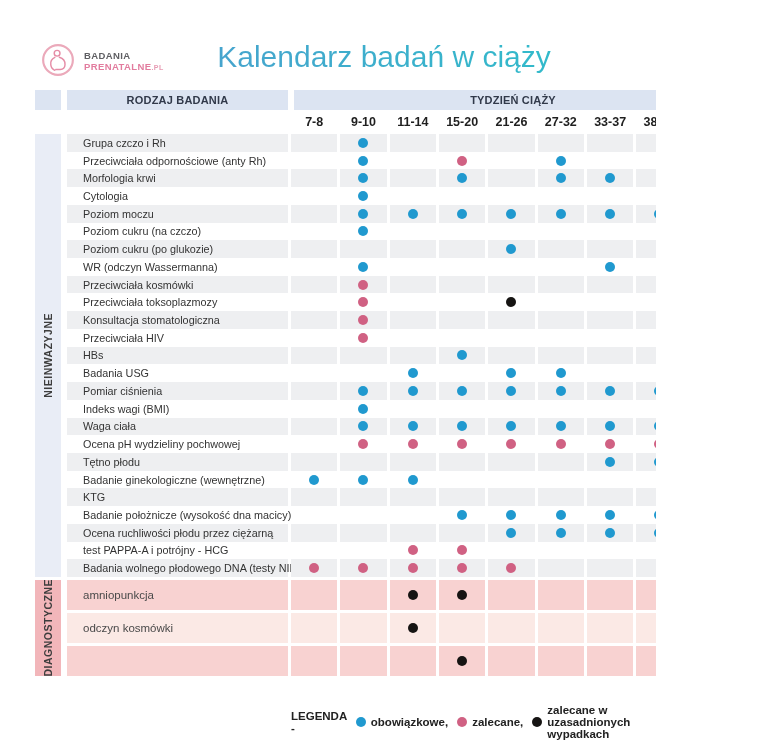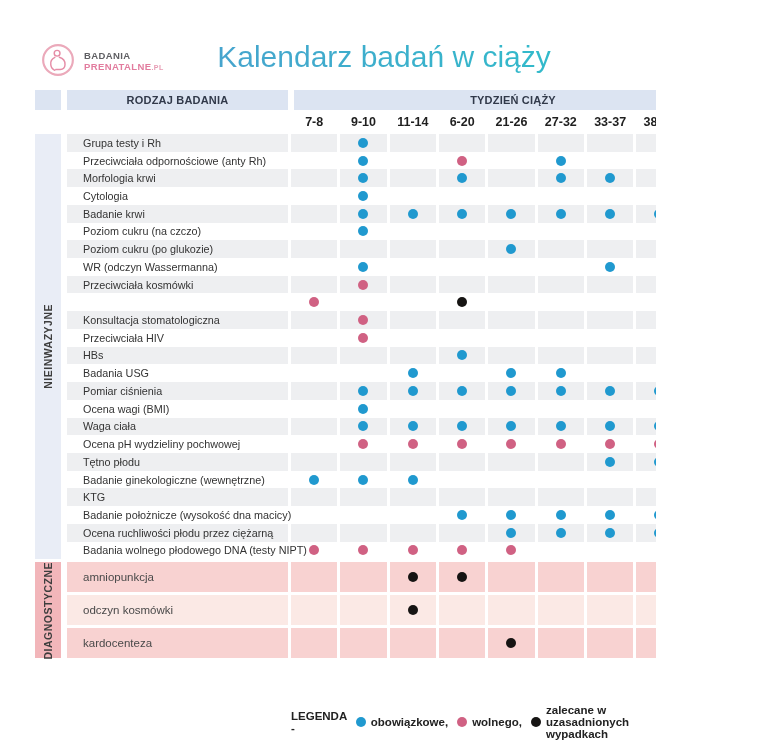--- a/index.html
+++ b/index.html
@@ -78,35 +78,35 @@
     <div class="thead">
       <div class="corner"></div>
       <div class="h-label">RODZAJ BADANIA</div>
       <div class="h-weeks">TYDZIEŃ CIĄŻY</div>
     </div>
 
     <div class="weeks-row">
         <div class="week-label">7-8</div>
         <div class="week-label">9-10</div>
         <div class="week-label">11-14</div>
-        <div class="week-label">6-20</div>
+        <div class="week-label">15-20</div>
         <div class="week-label">21-26</div>
         <div class="week-label">27-32</div>
         <div class="week-label">33-37</div>
         <div class="week-label">38-39</div>
         <div class="week-label">po 40</div>
       </div>
 
     <div class="section sec-non">
       <div class="strip">
         <span>NIEINWAZYJNE</span>
       </div>
       <div class="rows">
           <div class="row">
-            <div class="cell label">Grupa testy i Rh</div>
+            <div class="cell label">Grupa czczo i Rh</div>
             <div class="cell"></div>
             <div class="cell">
               <div class="dot" style="background: rgb(32, 153, 207);"></div>
             </div>
             <div class="cell"></div>
             <div class="cell"></div>
             <div class="cell"></div>
             <div class="cell"></div>
             <div class="cell"></div>
             <div class="cell"></div>
@@ -158,21 +158,21 @@
             </div>
             <div class="cell"></div>
             <div class="cell"></div>
             <div class="cell"></div>
             <div class="cell"></div>
             <div class="cell"></div>
             <div class="cell"></div>
             <div class="cell"></div>
           </div>
           <div class="row">
-            <div class="cell label">Badanie krwi</div>
+            <div class="cell label">Poziom moczu</div>
             <div class="cell"></div>
             <div class="cell">
               <div class="dot" style="background: rgb(32, 153, 207);"></div>
             </div>
             <div class="cell">
               <div class="dot" style="background: rgb(32, 153, 207);"></div>
             </div>
             <div class="cell">
               <div class="dot" style="background: rgb(32, 153, 207);"></div>
             </div>
@@ -244,20 +244,21 @@
             </div>
             <div class="cell"></div>
             <div class="cell"></div>
             <div class="cell"></div>
             <div class="cell"></div>
             <div class="cell"></div>
             <div class="cell"></div>
             <div class="cell"></div>
           </div>
           <div class="row">
+            <div class="cell label">Przeciwciała toksoplazmozy</div>
             <div class="cell"></div>
             <div class="cell">
               <div class="dot" style="background: rgb(208, 97, 131);"></div>
             </div>
             <div class="cell"></div>
             <div class="cell"></div>
             <div class="cell">
               <div class="dot" style="background: rgb(22, 20, 19);"></div>
             </div>
             <div class="cell"></div>
@@ -349,21 +350,21 @@
               <div class="dot" style="background: rgb(32, 153, 207);"></div>
             </div>
             <div class="cell">
               <div class="dot" style="background: rgb(32, 153, 207);"></div>
             </div>
             <div class="cell">
               <div class="dot" style="background: rgb(32, 153, 207);"></div>
             </div>
           </div>
           <div class="row">
-            <div class="cell label">Ocena wagi (BMI)</div>
+            <div class="cell label">Indeks wagi (BMI)</div>
             <div class="cell"></div>
             <div class="cell">
               <div class="dot" style="background: rgb(32, 153, 207);"></div>
             </div>
             <div class="cell"></div>
             <div class="cell"></div>
             <div class="cell"></div>
             <div class="cell"></div>
             <div class="cell"></div>
             <div class="cell"></div>
@@ -511,20 +512,36 @@
             </div>
             <div class="cell">
               <div class="dot" style="background: rgb(32, 153, 207);"></div>
             </div>
             <div class="cell">
               <div class="dot" style="background: rgb(32, 153, 207);"></div>
             </div>
             <div class="cell">
               <div class="dot" style="background: rgb(32, 153, 207);"></div>
             </div>
+          </div>
+          <div class="row">
+            <div class="cell label">test PAPPA-A i potrójny - HCG</div>
+            <div class="cell"></div>
+            <div class="cell"></div>
+            <div class="cell">
+              <div class="dot" style="background: rgb(208, 97, 131);"></div>
+            </div>
+            <div class="cell">
+              <div class="dot" style="background: rgb(208, 97, 131);"></div>
+            </div>
+            <div class="cell"></div>
+            <div class="cell"></div>
+            <div class="cell"></div>
+            <div class="cell"></div>
+            <div class="cell"></div>
           </div>
           <div class="row">
             <div class="cell label">Badania wolnego płodowego DNA (testy NIPT)</div>
             <div class="cell">
               <div class="dot" style="background: rgb(208, 97, 131);"></div>
             </div>
             <div class="cell">
               <div class="dot" style="background: rgb(208, 97, 131);"></div>
             </div>
             <div class="cell">
@@ -573,21 +590,20 @@
               <div class="dot" style="background: rgb(22, 20, 19);"></div>
             </div>
             <div class="cell"></div>
             <div class="cell"></div>
             <div class="cell"></div>
             <div class="cell"></div>
             <div class="cell"></div>
             <div class="cell"></div>
           </div>
           <div class="row">
-            <div class="cell label">kardocenteza</div>
             <div class="cell"></div>
             <div class="cell"></div>
             <div class="cell"></div>
             <div class="cell"></div>
             <div class="cell">
               <div class="dot" style="background: rgb(22, 20, 19);"></div>
             </div>
             <div class="cell"></div>
             <div class="cell"></div>
             <div class="cell"></div>
@@ -598,21 +614,21 @@
   </div>
 
   <div class="legend">
     <span>LEGENDA -</span>
   <span class="legend-item">
         <span class="dot" style="background: rgb(32, 153, 207);"></span>
         <span>obowiązkowe,</span>
       </span>
       <span class="legend-item">
         <span class="dot" style="background: rgb(208, 97, 131);"></span>
-        <span>wolnego,</span>
+        <span>zalecane,</span>
       </span>
       <span class="legend-item">
         <span class="dot" style="background: rgb(22, 20, 19);"></span>
         <span>zalecane w uzasadnionych wypadkach</span>
       </span>
     </div>
 
 </div>
 
 </body></html>

